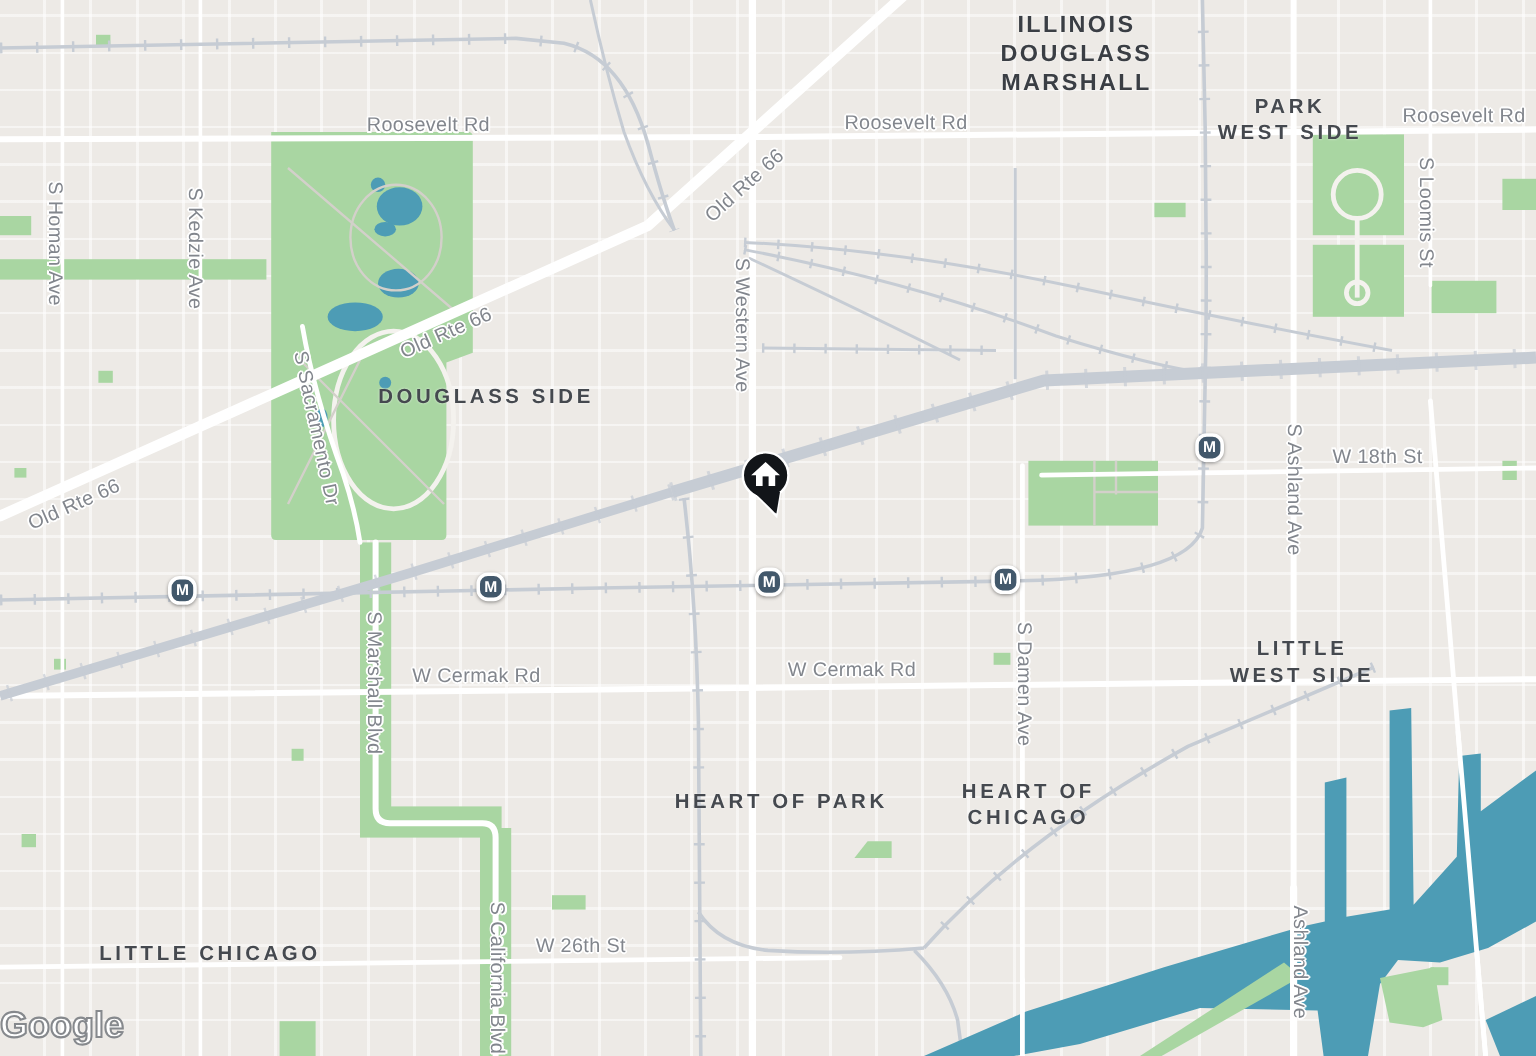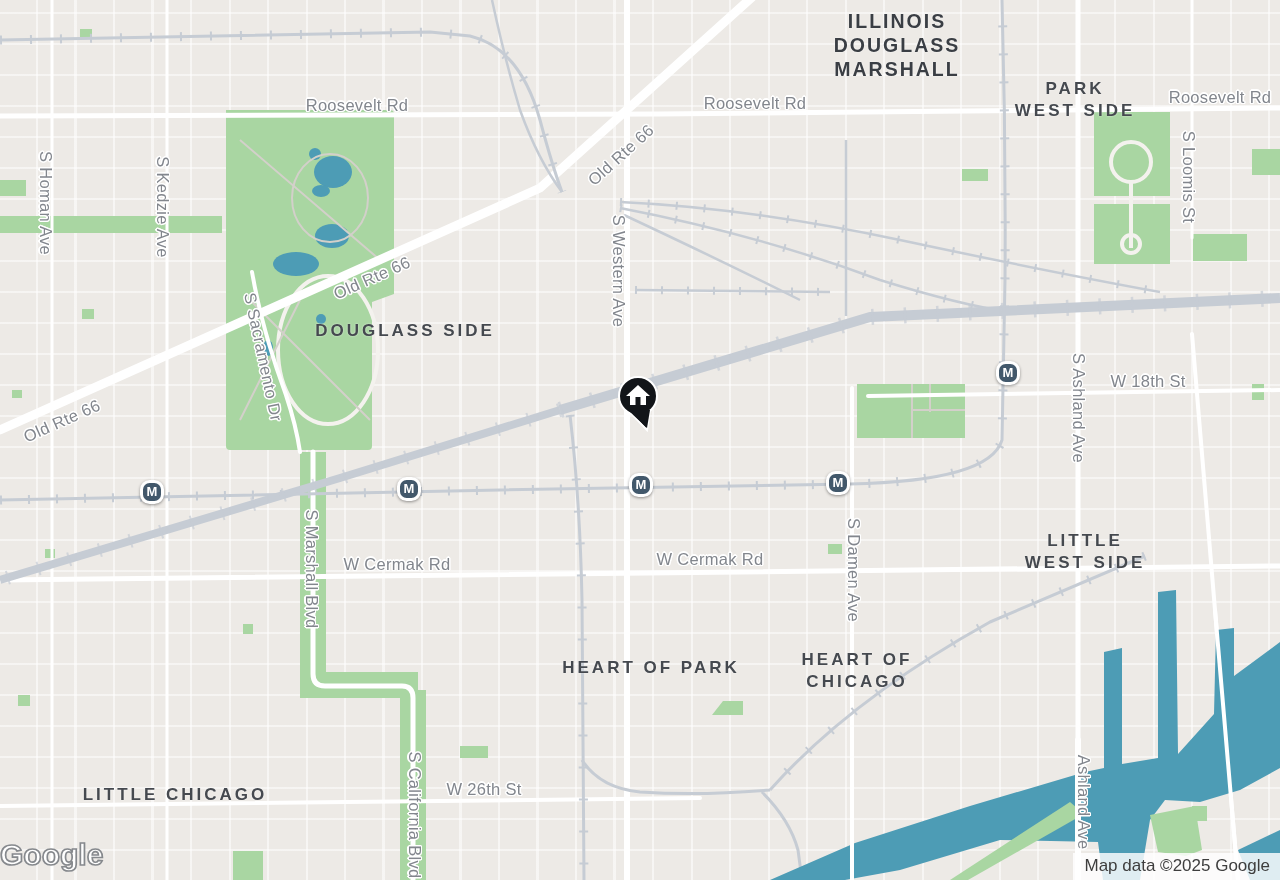--- a/index.html
+++ b/index.html
@@ -236,15 +236,14 @@
       <circle cx="22" cy="26" r="19" fill="#121519" stroke="#fff" stroke-width="2"></circle>
       <polygon points="12,40 34,40 31,58" fill="#121519"></polygon>
       <g>
         <path d="M22 15 L10 26 H14 V35 H30 V26 H34 Z" fill="#ffffff"></path>
         <rect x="19.5" y="27" width="5" height="8" fill="#121519"></rect>
       </g>
     </svg>
   </div>
 
   <div id="glogo">Google</div>
-  <div id="attr">Map data ©2025 Google</div>
 
 </div>
 
 </body></html>

